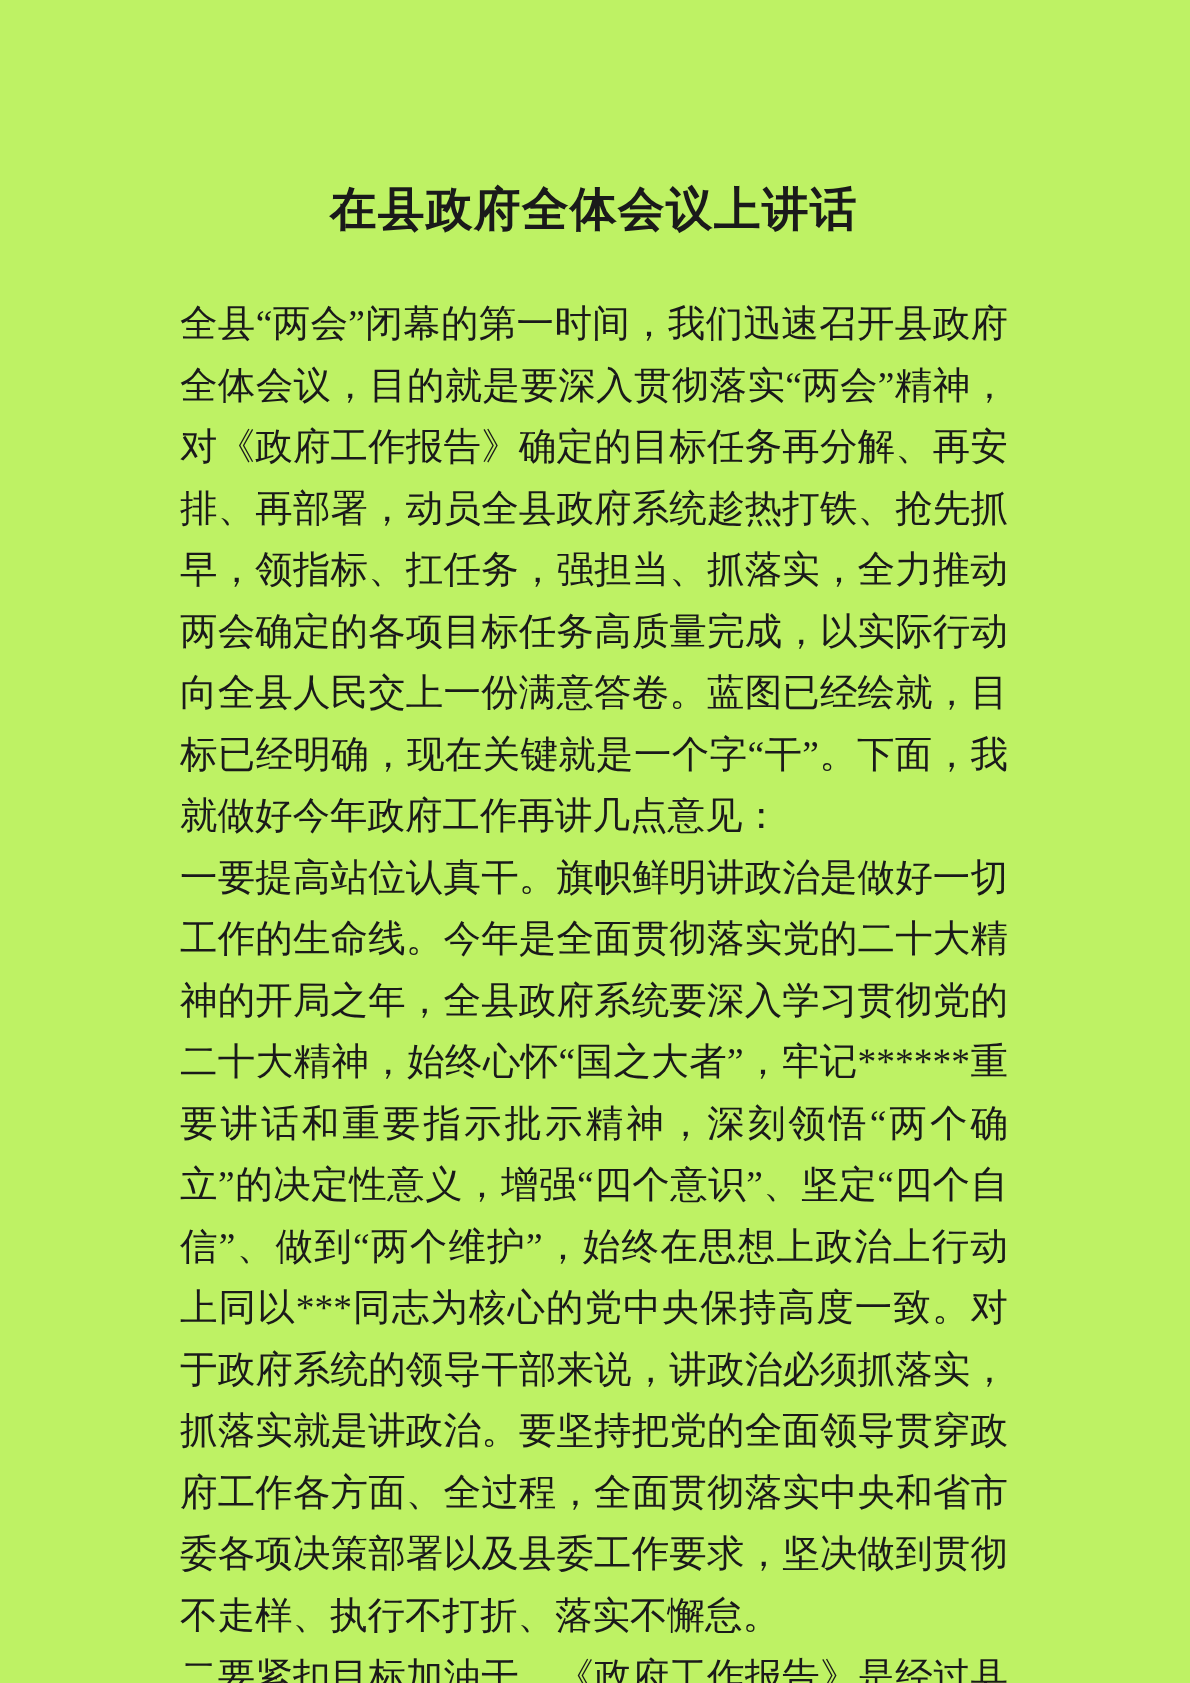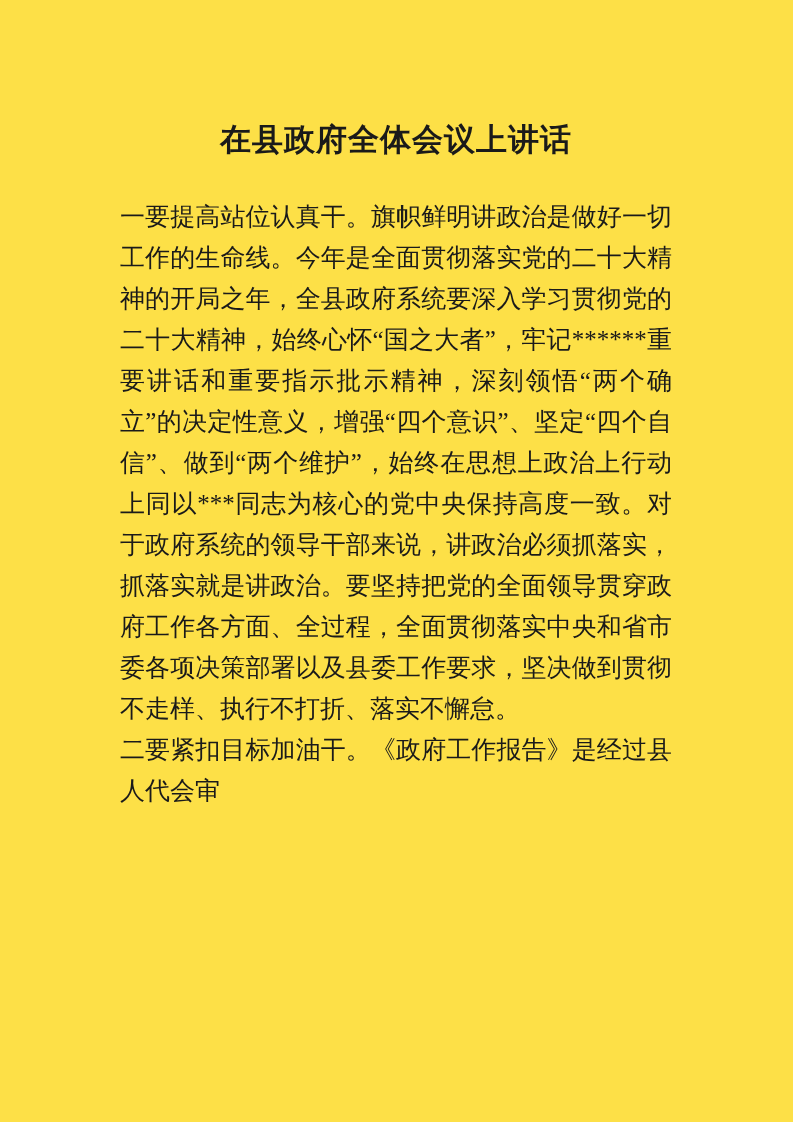--- a/index.html
+++ b/index.html
@@ -4,21 +4,21 @@
 <style>
   html, body {
     margin: 0;
     padding: 0;
     background: #ffffff;
   }
   .page {
     position: relative;
     width: 793px;
     height: 1122px;
-    background: #fde047;
+    background: #bef264;
     box-sizing: border-box;
     padding: 118px 121px 0 120px;
     overflow: hidden;
     font-family: "Liberation Serif", "DejaVu Serif", serif;
     color: #1a1a1a;
   }
   .doc-title {
     margin: 0 0 34px 0;
     font-size: 31px;
     line-height: 44px;
@@ -36,16 +36,17 @@
     letter-spacing: 0;
     word-break: break-all;
   }
 </style>
 </head>
 <body>
 
 <div class="page">
   <h1 class="doc-title">在县政府全体会议上讲话</h1>
   <section class="doc-body">
+    <p>全县“两会”闭幕的第一时间，我们迅速召开县政府全体会议，目的就是要深入贯彻落实“两会”精神，对《政府工作报告》确定的目标任务再分解、再安排、再部署，动员全县政府系统趁热打铁、抢先抓早，领指标、扛任务，强担当、抓落实，全力推动两会确定的各项目标任务高质量完成，以实际行动向全县人民交上一份满意答卷。蓝图已经绘就，目标已经明确，现在关键就是一个字“干”。下面，我就做好今年政府工作再讲几点意见：</p>
     <p>一要提高站位认真干。旗帜鲜明讲政治是做好一切工作的生命线。今年是全面贯彻落实党的二十大精神的开局之年，全县政府系统要深入学习贯彻党的二十大精神，始终心怀“国之大者”，牢记******重要讲话和重要指示批示精神，深刻领悟“两个确立”的决定性意义，增强“四个意识”、坚定“四个自信”、做到“两个维护”，始终在思想上政治上行动上同以***同志为核心的党中央保持高度一致。对于政府系统的领导干部来说，讲政治必须抓落实，抓落实就是讲政治。要坚持把党的全面领导贯穿政府工作各方面、全过程，全面贯彻落实中央和省市委各项决策部署以及县委工作要求，坚决做到贯彻不走样、执行不打折、落实不懈怠。</p>
     <p>二要紧扣目标加油干。《政府工作报告》是经过县人代会审</p>
   </section>
 </div>
 
 </body></html>

